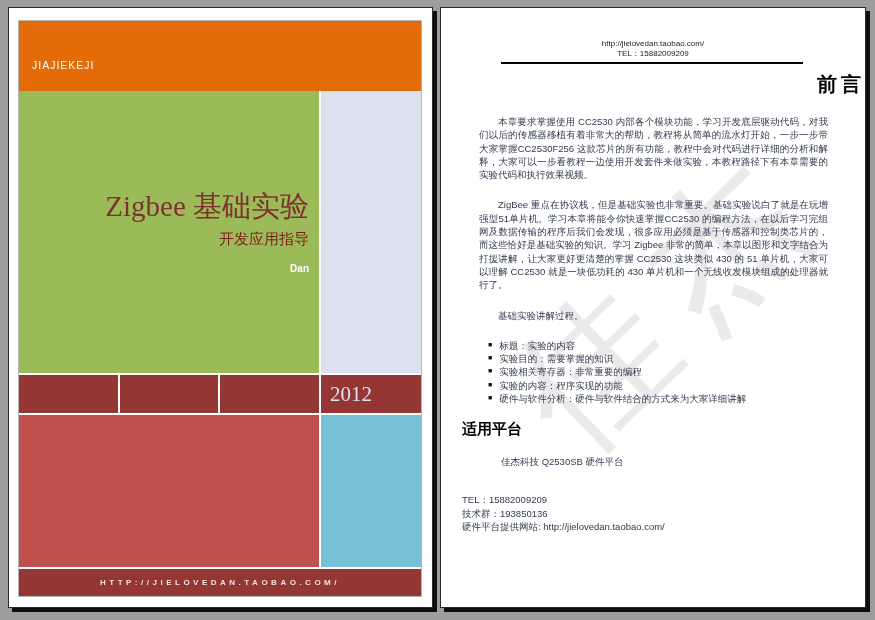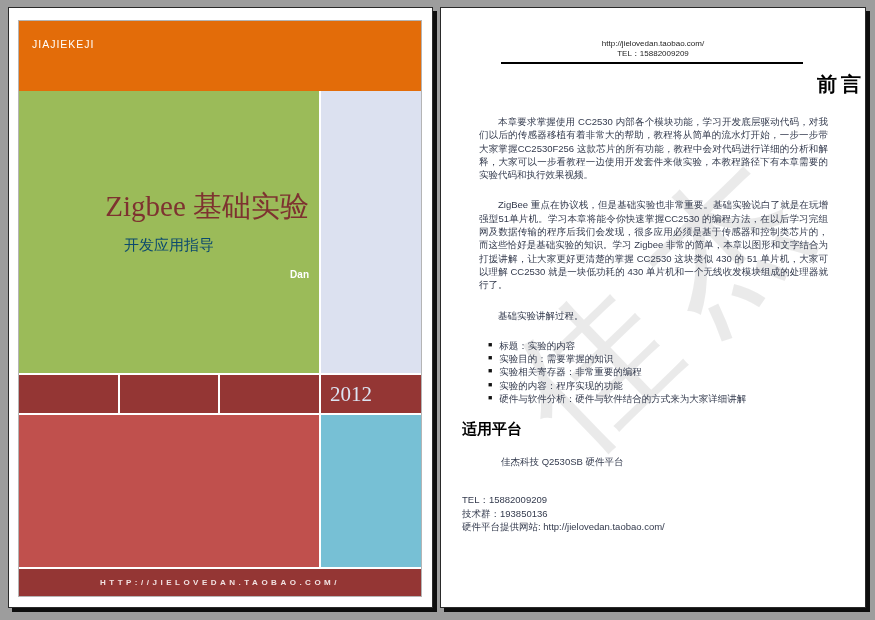--- a/index.html
+++ b/index.html
@@ -37,31 +37,31 @@
   .cell-year    { grid-column:7/8; grid-row:4; background:#943634;
                   color:#dce4f2; font-family:"Liberation Serif", serif;
                   font-size:21px; display:flex; align-items:center;
                   padding-left:9px; box-sizing:border-box; }
   .cell-brick   { grid-column:1/6; grid-row:6; background:#c0504d; }
   .cell-teal    { grid-column:7/8; grid-row:6; background:#77c0d5; }
   .cover-footer { grid-column:1/8; grid-row:8; background:#943634;
                   color:#f2e2e1; display:flex; align-items:center; justify-content:center;
                   font-size:8px; font-weight:bold; letter-spacing:3.5px; }
   .brand {
-    position:absolute; left:13px; top:17px;
+    position:absolute; left:13px; top:38px;
     color:#ffffff; font-size:10.5px; letter-spacing:1px;
   }
   .title-block {
     position:absolute; right:10px; top:100px; text-align:right; width:280px;
   }
   .cover-title {
     font-family:"Liberation Serif", serif;
     font-size:29px; color:#7e3230; line-height:1.1; white-space:nowrap;
   }
-  .cover-subtitle { color:#0c4a6e; font-size:15px; margin-top:13px;text-align:center; }
+  .cover-subtitle { color:#7f1d1d; font-size:15px; margin-top:7px; }
   .cover-author   { color:#ffffff; font-size:10px; font-weight:bold; margin-top:14px; }
 
   
   .p2-inner { position:relative; width:100%; height:100%; overflow:hidden; }
   .watermark {
     position:absolute; left:35px; top:185px; width:370px; height:230px;
     display:flex; align-items:center; justify-content:center;
     transform:rotate(-44deg);
     font-size:150px; letter-spacing:28px; padding-left:28px;
     color:#000000; opacity:0.08; white-space:nowrap;

